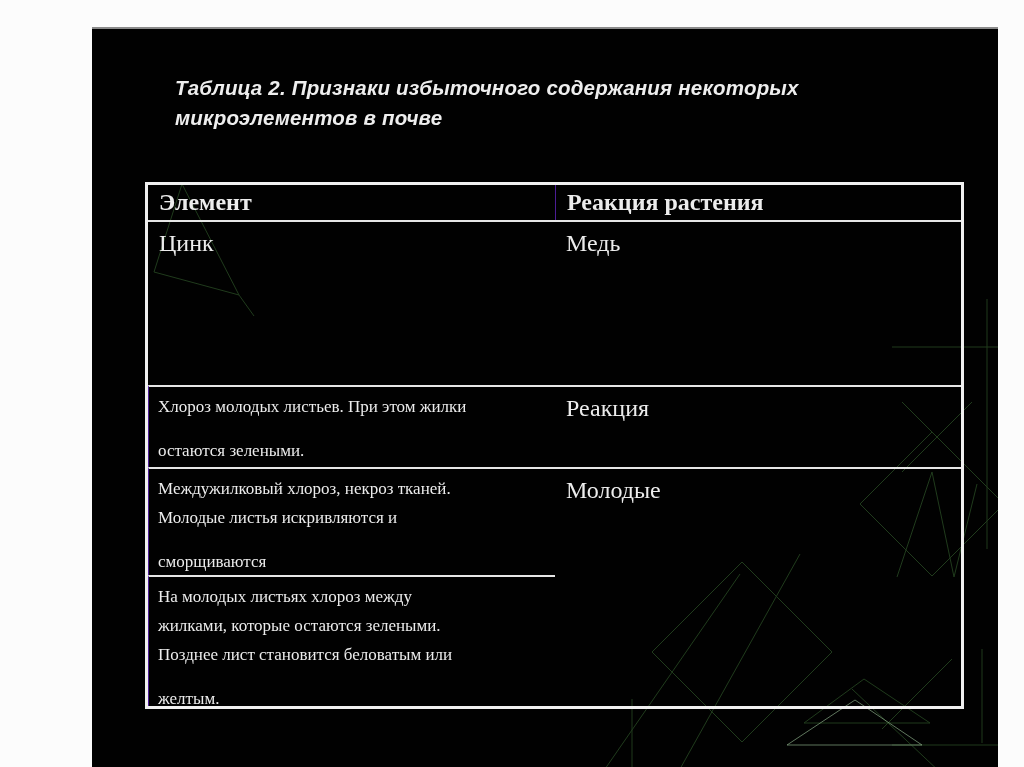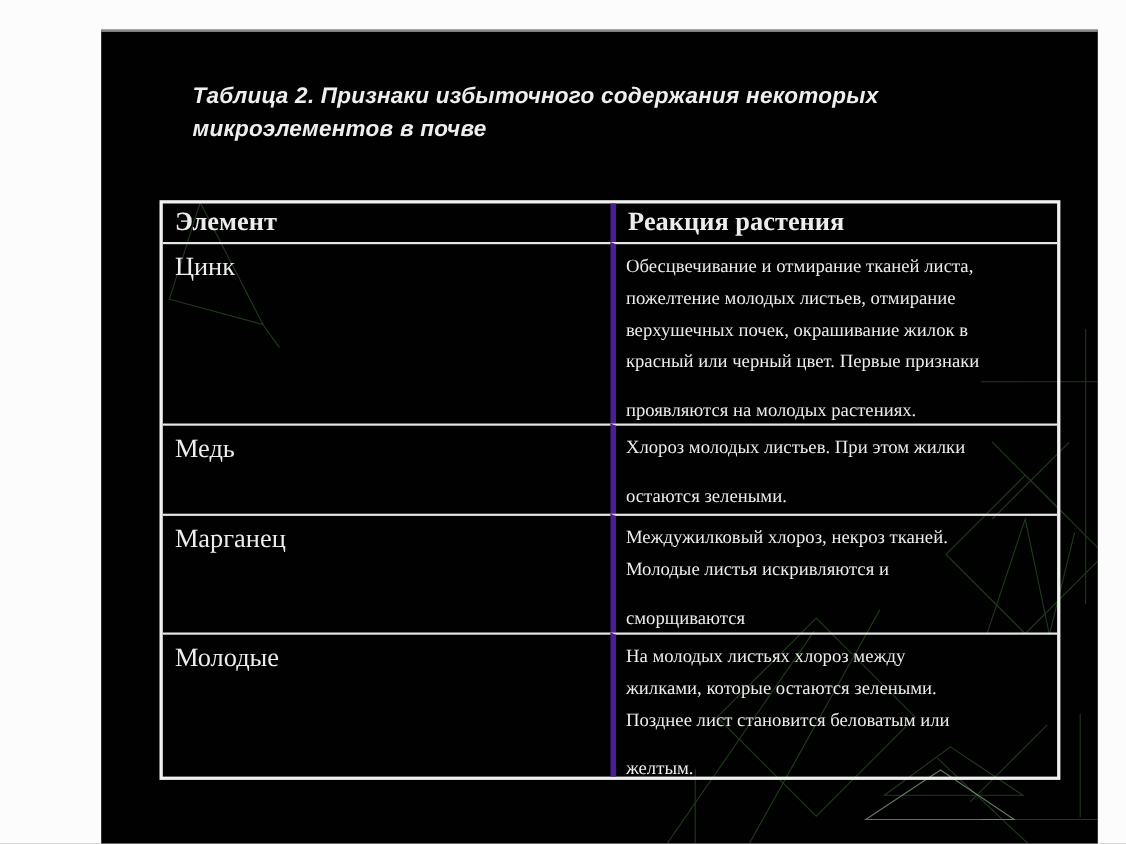--- a/index.html
+++ b/index.html
@@ -53,21 +53,21 @@
     grid-template-columns: 407px 406px;
     grid-template-rows: 35px 165px 82px 108px 131px;
     border: 3px solid #f0f0f0;
     color: #ececec;
   }
 
   .cell {
     overflow: hidden;
     border-top: 2px solid #e6e6e6;
   }
-  .cell.col2 { border-left: 5px solid #4c1d95; }
+  .cell.col2 { border-left: 1px solid #4c1d95; }
   .cell.hdr  { border-top: none; }
 
   .cell.hdr {
     font-weight: bold;
     font-size: 24px;
     padding: 4px 10px 0 11px;
   }
 
   .cell.elem {
     font-size: 24px;
@@ -118,35 +118,28 @@
 
     <div class="slide-title">Таблица 2. Признаки избыточного содержания некоторых
 микроэлементов в почве</div>
 
     <div class="micro-table">
 
       <div class="cell hdr col1">Элемент</div>
       <div class="cell hdr col2">Реакция растения</div>
 
       <div class="cell elem col1">Цинк</div>
-      <div class="cell reac col2">
-        <div class="reac-body">Обесцвечивание и отмирание тканей листа,
-пожелтение молодых листьев, отмирание
-верхушечных почек, окрашивание жилок в
-красный или черный цвет. Первые признаки</div>
-        <div class="reac-last">проявляются на молодых растениях.</div>
-      </div>
 
       <div class="cell elem col1">Медь</div>
       <div class="cell reac col2">
         <div class="reac-body">Хлороз молодых листьев. При этом жилки</div>
         <div class="reac-last">остаются зелеными.</div>
       </div>
 
-      <div class="cell elem col1">Марганец</div>
+      <div class="cell elem col1">Реакция</div>
       <div class="cell reac col2">
         <div class="reac-body">Междужилковый хлороз, некроз тканей.
 Молодые листья искривляются и</div>
         <div class="reac-last">сморщиваются</div>
       </div>
 
       <div class="cell elem col1">Молодые</div>
       <div class="cell reac col2">
         <div class="reac-body">На молодых листьях хлороз между
 жилками, которые остаются зелеными.

